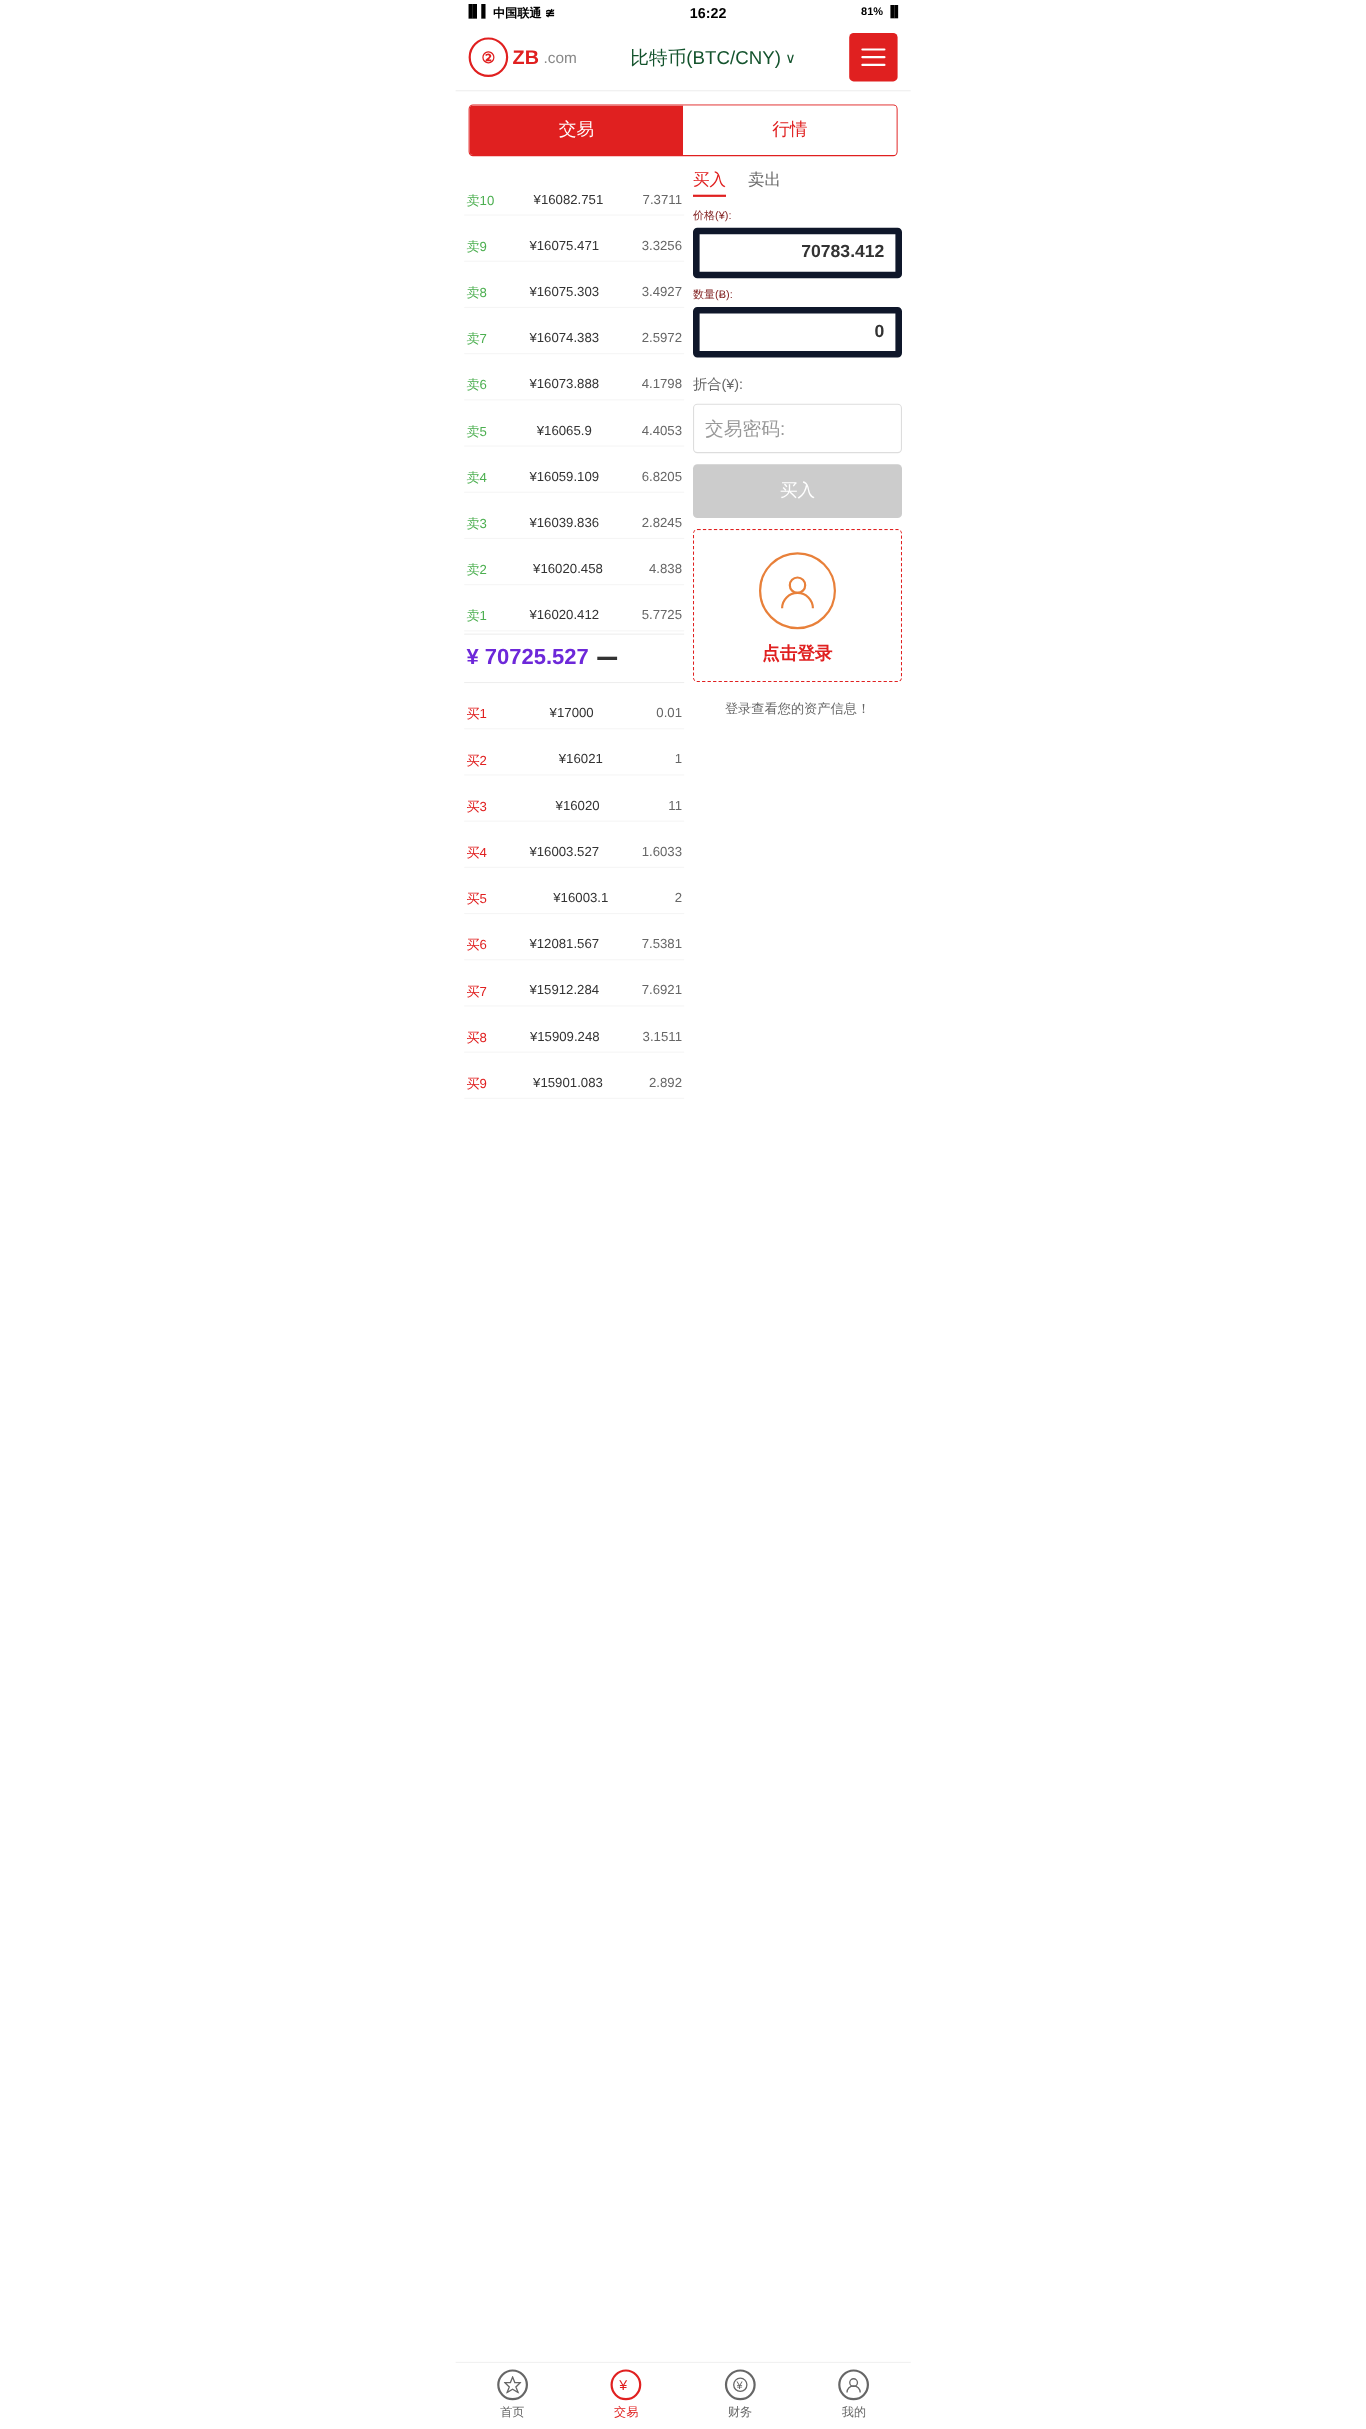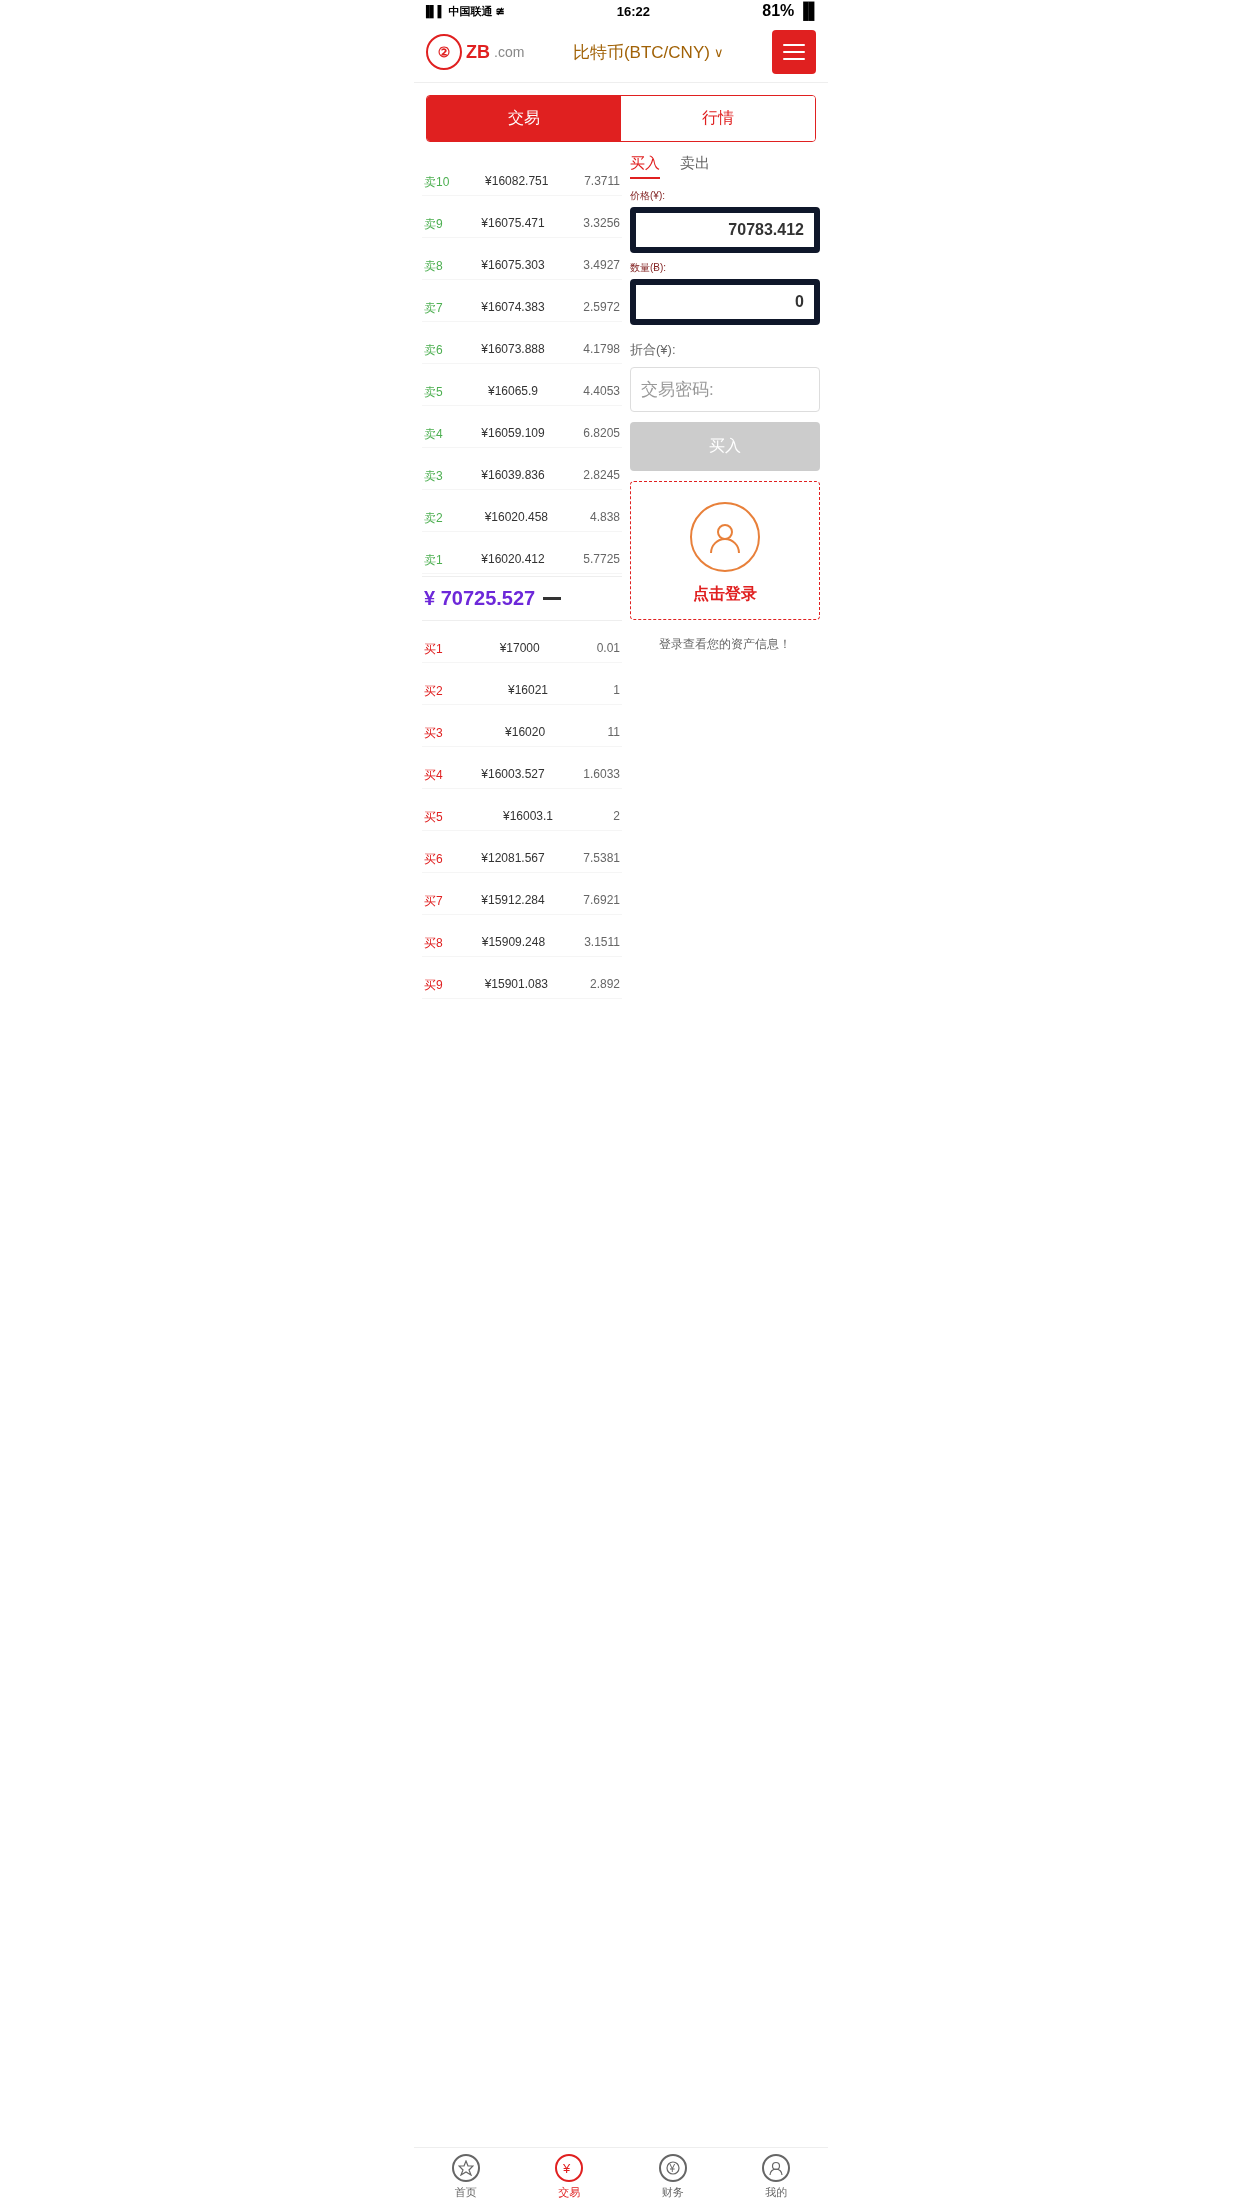--- a/index.html
+++ b/index.html
@@ -18,21 +18,21 @@
       height: 22px;
       display: flex;
       align-items: center;
       justify-content: space-between;
       padding: 0 8px;
       font-size: 11px;
       font-weight: 600;
     }
     .status-left { display: flex; align-items: center; gap: 3px; }
     .status-center { font-size: 13px; font-weight: 600; }
-    .status-right { display: flex; align-items: center; gap: 3px; font-size: 16px; }
+    .status-right { display: flex; align-items: center; gap: 3px; font-size: 10px; }
 
     
     .header {
       display: flex;
       align-items: center;
       justify-content: space-between;
       padding: 8px 12px;
       background: #fff;
       border-bottom: 1px solid #eee;
     }
@@ -47,21 +47,21 @@
       border-radius: 50%;
       display: flex; align-items: center; justify-content: center;
       color: #e02020;
       font-size: 14px;
       font-weight: bold;
     }
     .logo-text { color: #e02020; font-size: 18px; font-weight: bold; }
     .logo-dot { color: #888; font-size: 14px; }
     .header-title {
       font-size: 17px;
-      color: #a16207;
+      color: #14532d;
       display: flex; align-items: center; gap: 4px; text-align: right;
     }
     .header-menu {
       background: #e02020;
       width: 44px; height: 44px;
       border-radius: 4px;
       display: flex; align-items: center; justify-content: center;
       cursor: pointer;
     }
     .hamburger { display: flex; flex-direction: column; gap: 5px; }

